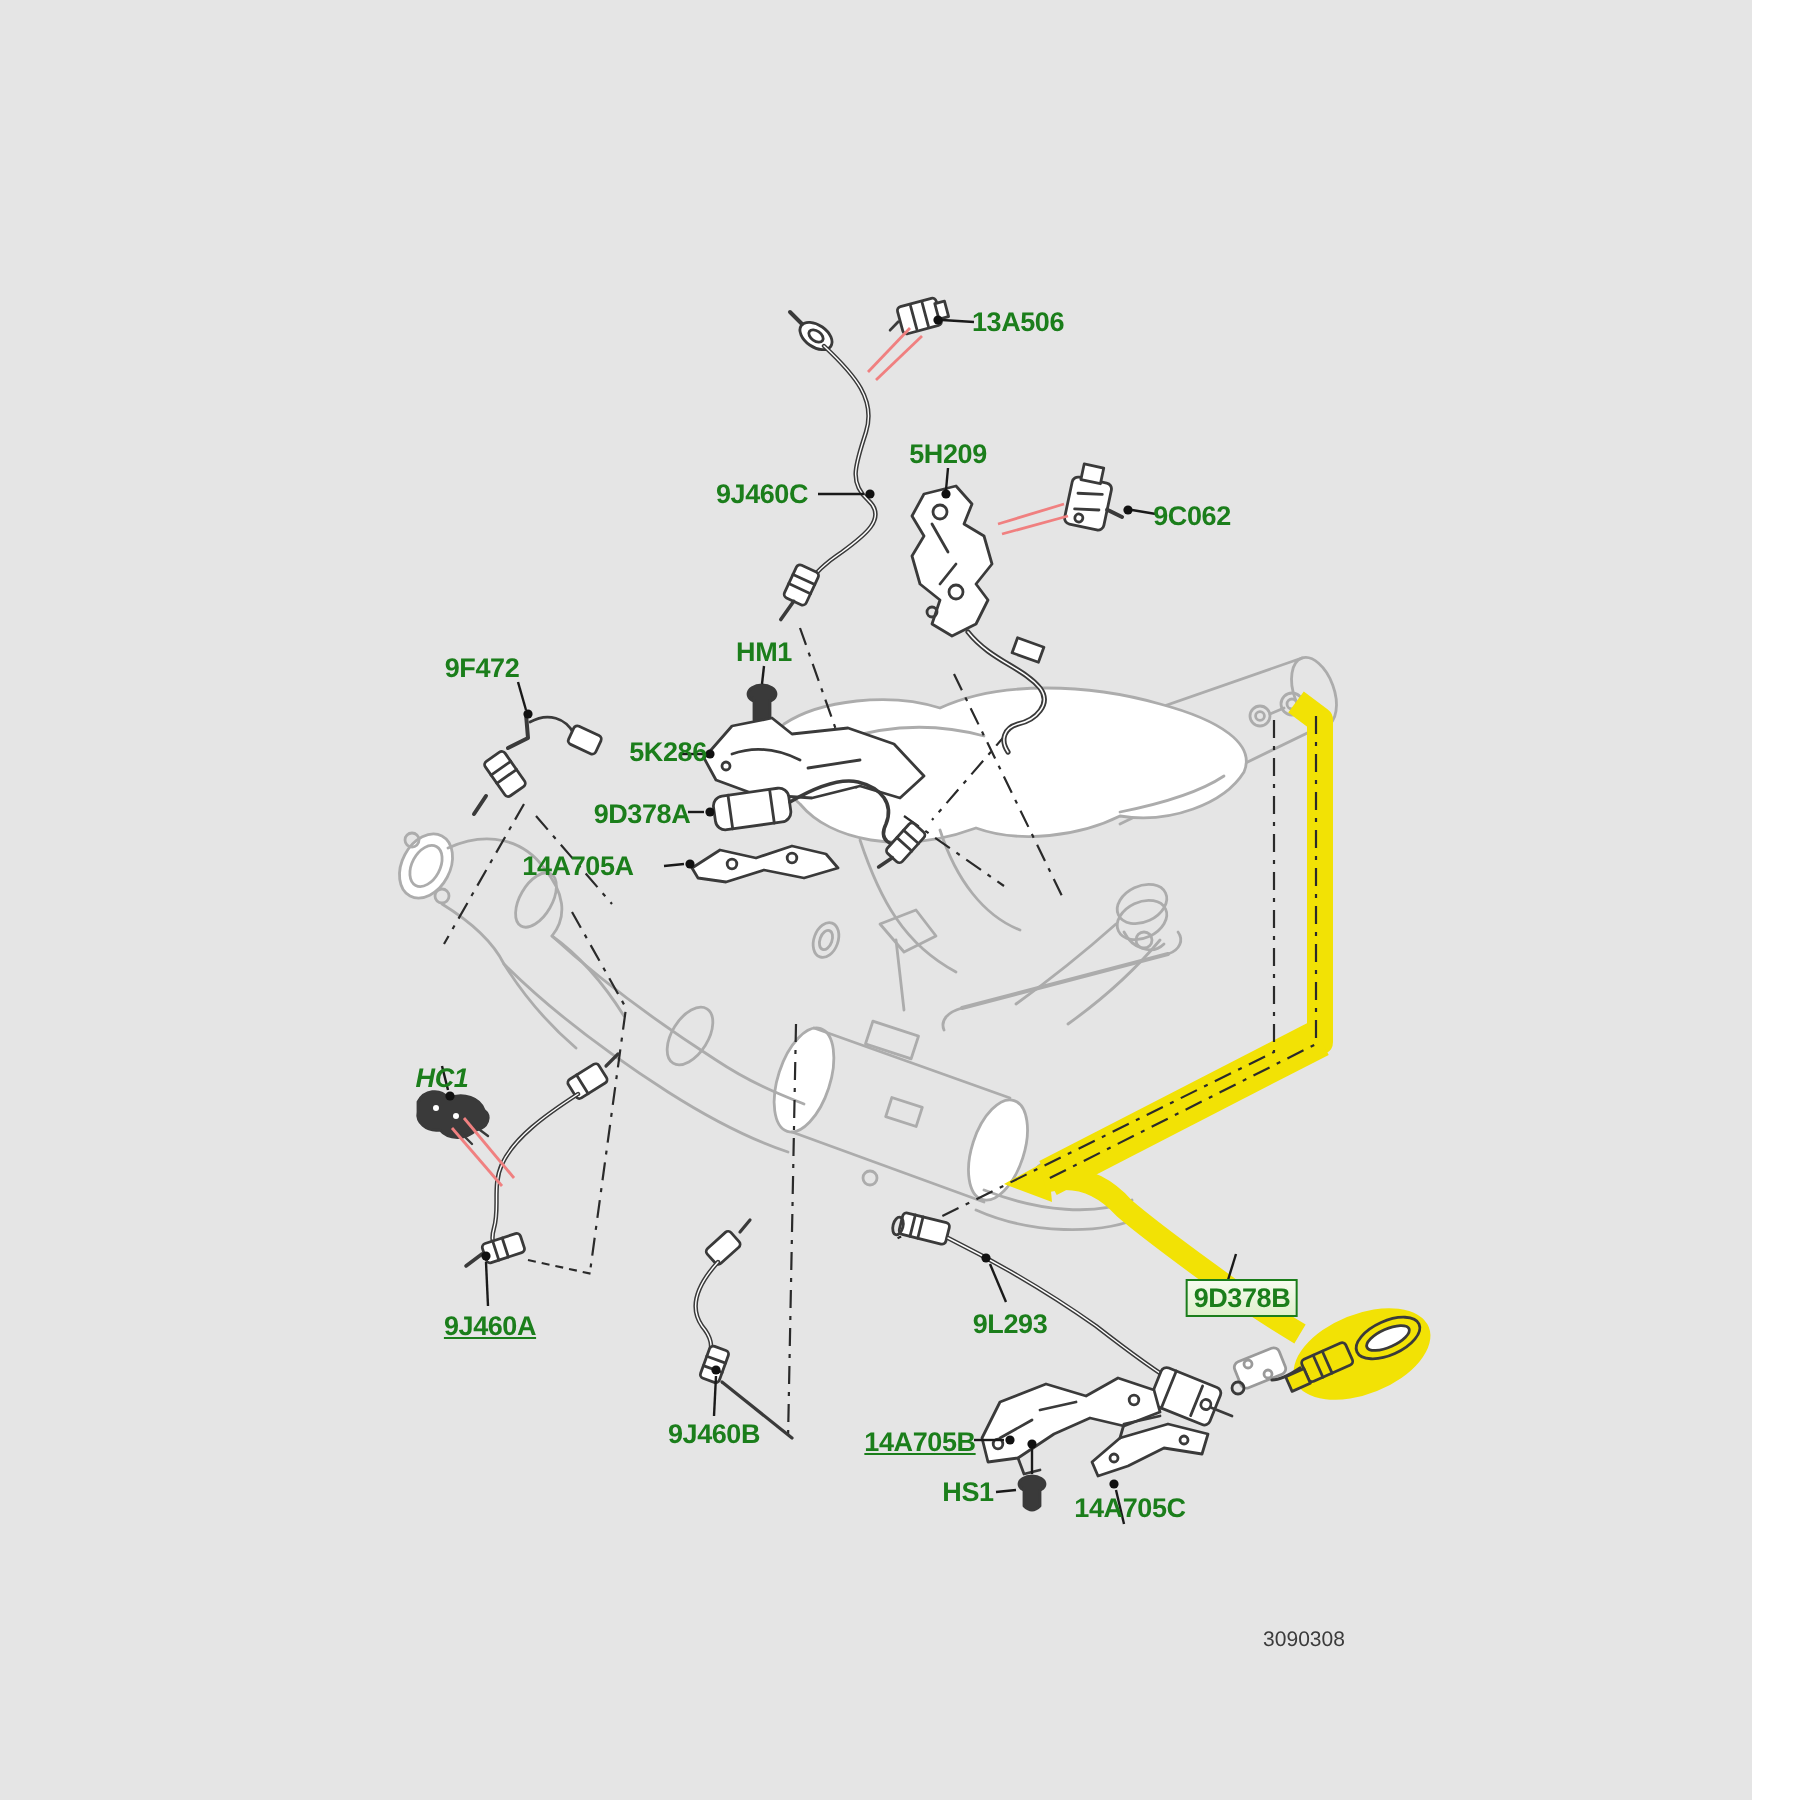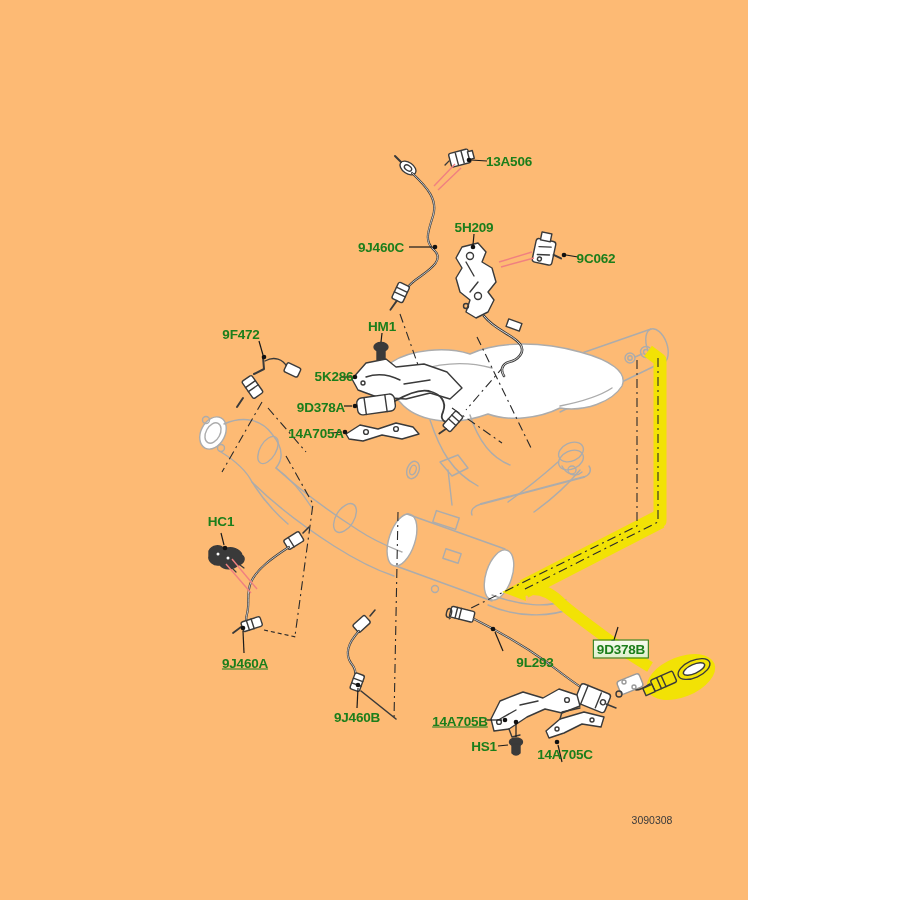--- a/index.html
+++ b/index.html
@@ -1,16 +1,16 @@
 <!DOCTYPE html>
 <html><head>
 <meta charset="utf-8">
 <style>
   html,body{margin:0;padding:0;background:#fff;}
-  .stage{position:relative;width:748px;height:900px;background:#fdba74;overflow:hidden;
+  .stage{position:relative;width:876px;height:900px;background:#e5e5e5;overflow:hidden;
          font-family:"Liberation Sans",sans-serif;}
   .stage svg{position:absolute;left:0;top:0;}
   #labels{position:absolute;left:0;top:0;width:900px;height:900px;pointer-events:none;}
   .part-label{position:absolute;transform:translate(-50%,-50%);
       font:bold 13.5px "Liberation Sans",sans-serif;letter-spacing:-.2px;
       color:#1B7E1B;white-space:nowrap;pointer-events:auto;cursor:pointer;}
   .part-label.boxed{border:1.6px solid #1B7E1B;padding:1px 3px;
       background:linear-gradient(180deg,#f6fbef 0%,#dff0cc 100%);margin-top:33px;}
   .drawing-number{position:absolute;transform:translate(-50%,-50%);
       font:10.5px "Liberation Sans",sans-serif;color:#3b3b3b;}
@@ -303,25 +303,25 @@
 
 <div id="labels">
       <div class="part-label" style="left: 509px; top: 161px;">13A506</div>
       <div class="part-label" style="left: 474px; top: 227px;">5H209</div>
       <div class="part-label" style="left: 381px; top: 247px;">9J460C</div>
       <div class="part-label" style="left: 596px; top: 258px;">9C062</div>
       <div class="part-label" style="left: 241px; top: 334px;">9F472</div>
       <div class="part-label" style="left: 382px; top: 326px;">HM1</div>
       <div class="part-label" style="left: 322px; top: 376px; padding-left: 24px;">5K286</div>
       <div class="part-label" style="left: 321px; top: 407px;">9D378A</div>
-      <div class="part-label" style="left: 316px; top: 433px;">14A705A</div>
-      <div class="part-label" style="left: 221px; top: 521px;">HC1</div>
+      <div class="part-label" style="left: 289px; top: 433px;">14A705A</div>
+      <div class="part-label" style="left: 221px; top: 539px; font-style: italic;">HC1</div>
       <div class="part-label" style="left: 245px; top: 663px; text-decoration: underline;">9J460A</div>
       <div class="part-label" style="left: 357px; top: 717px;">9J460B</div>
-      <div class="part-label" style="left: 505px; top: 662px; margin-left: 30px;">9L293</div>
+      <div class="part-label" style="left: 505px; top: 662px;">9L293</div>
       <div class="part-label boxed" style="left: 621px; top: 616px;">9D378B</div>
       <div class="part-label" style="left: 460px; top: 721px; text-decoration: underline;">14A705B</div>
       <div class="part-label" style="left: 484px; top: 746px;">HS1</div>
       <div class="part-label" style="left: 565px; top: 754px;">14A705C</div>
     </div>
 
 <div class="drawing-number" style="left:652px;top:780px;margin-top:40px;">3090308</div>
 
 </div>
 

